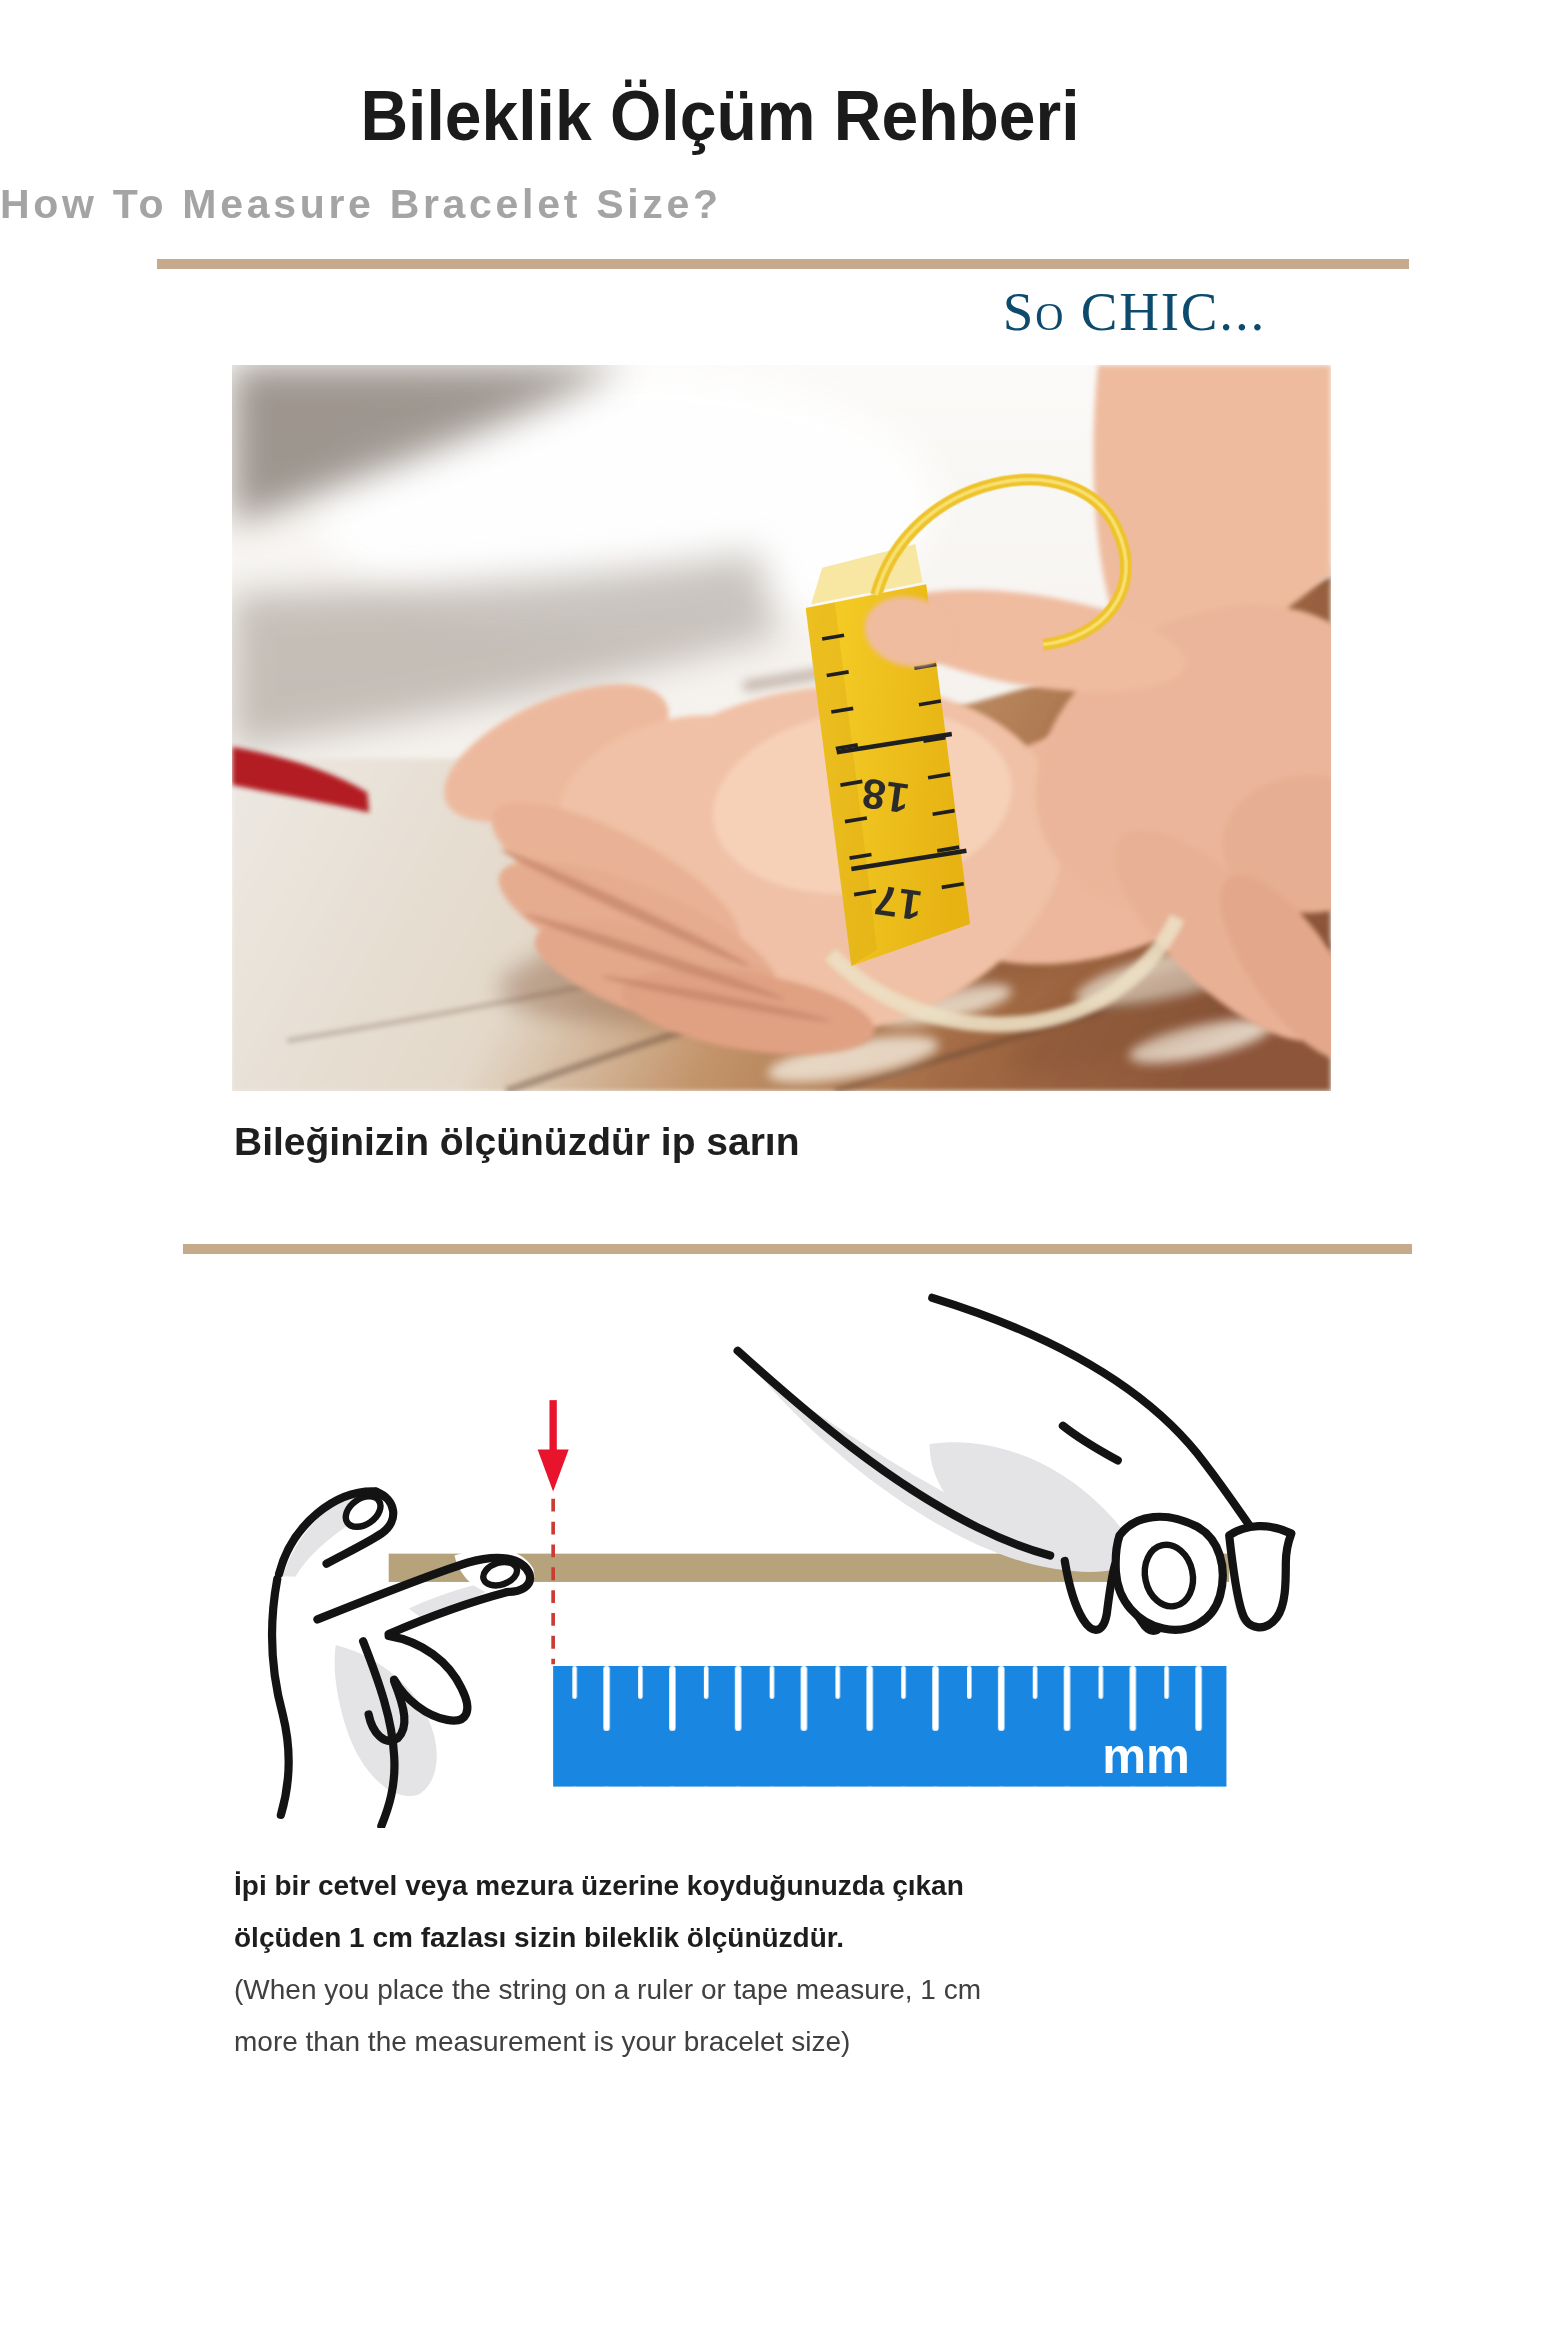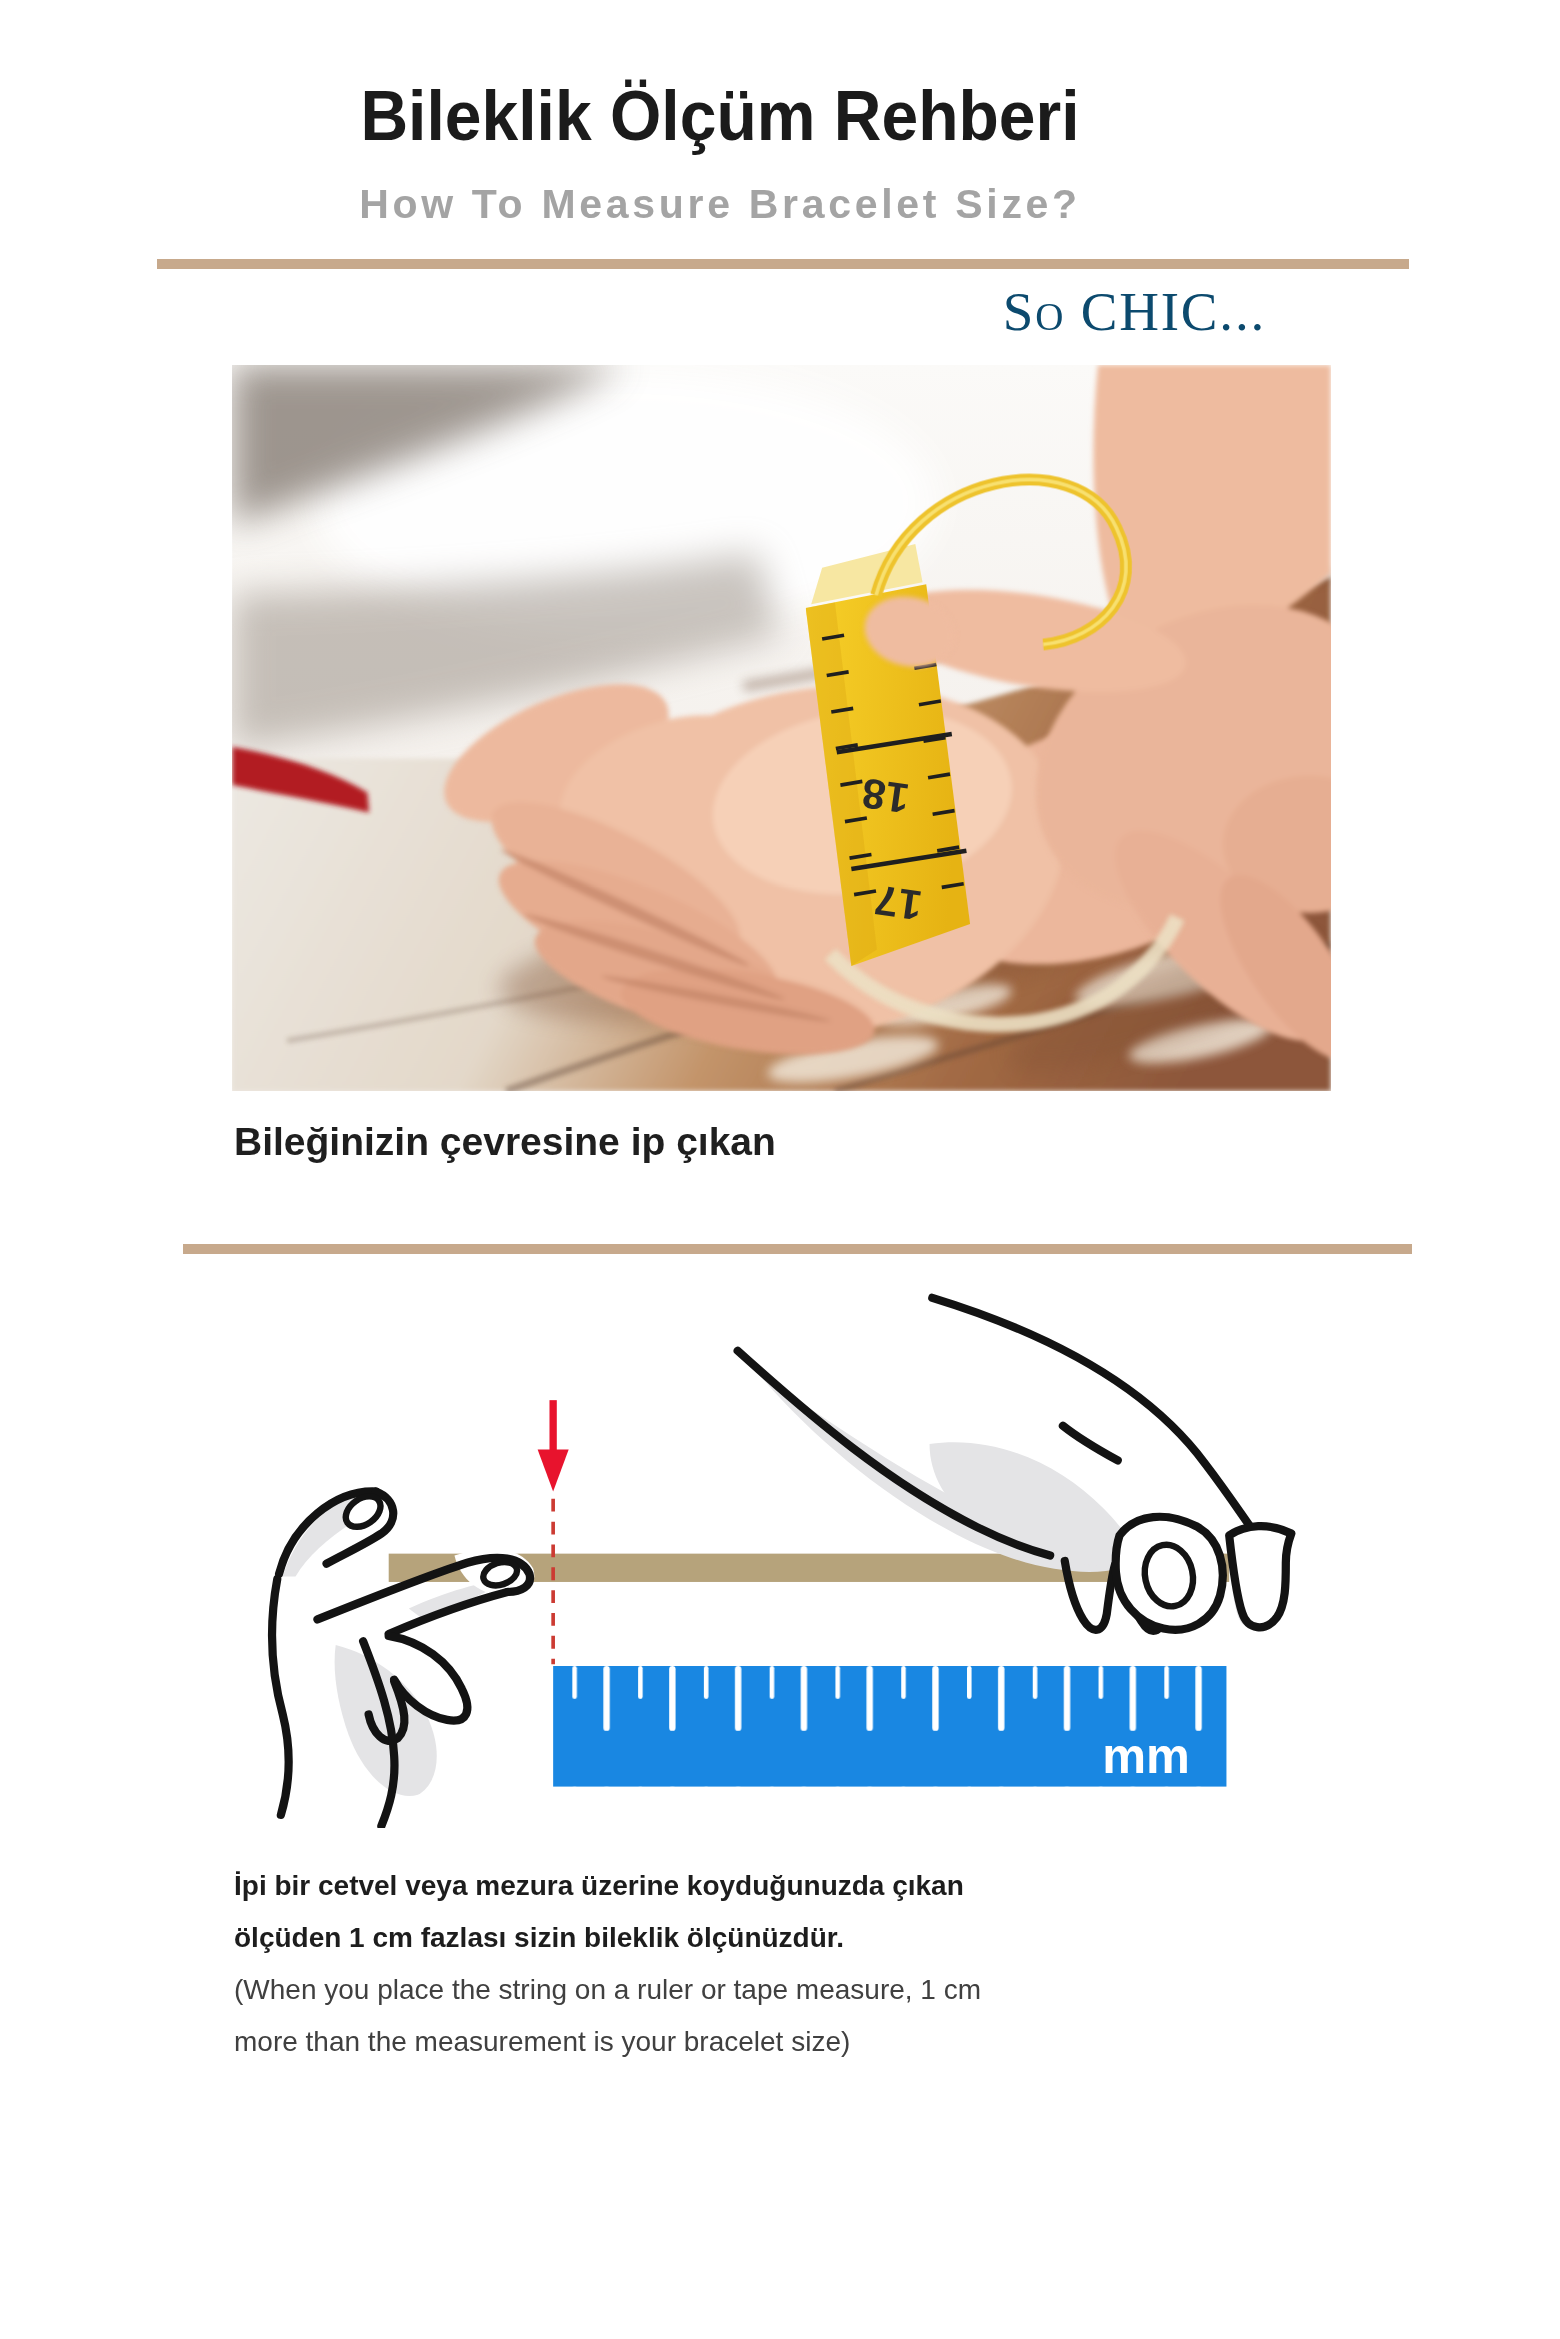--- a/index.html
+++ b/index.html
@@ -1,21 +1,21 @@
 <!DOCTYPE html>
 <html style="--divider: #c7a98c; --string: #b6a37b; --ruler-blue: #1987e2; --arrow-red: #e8132d; --dash-red: #cc3b33; --subtitle-gray: #a4a4a4; --title-black: #1b1b1b; --line-black: #131313;font-size:14.6px"><head>
 <meta charset="utf-8">
 <style>
   html,body{margin:0;padding:0;background:#fff;}
   .page{position:relative;width:1440px;height:2339px;background:#fff;overflow:hidden;
         font-family:"Liberation Sans",sans-serif;color:#1b1b1b;}
   .page-title{position:absolute;left:0;right:0;top:75px;text-align:center;
         font-size:71px;font-weight:700;letter-spacing:0;color:var(--title-black,#1b1b1b);
         transform:scaleX(.93);margin:0;}
-  .page-subtitle{position:absolute;left:0;right:0;top:181px;text-align:center;
+  .page-subtitle{position:absolute;left:0;right:0;top:181px;text-align:left;
         font-size:41px;font-weight:700;letter-spacing:3.7px;color:var(--subtitle-gray,#a4a4a4);margin:0;}
   .divider{position:absolute;height:10px;background:var(--divider,#c7a98c);}
   .divider-top{left:157px;top:259px;width:1252px;}
   .divider-mid{left:183px;top:1244px;width:1229px;}
   .brand{position:absolute;right:174px;top:280px;margin:0;
         font-family:"Liberation Serif",serif;font-variant:small-caps;font-weight:400;
         font-size:55px;letter-spacing:1.8px;color:#0c4a6e;}
   .photo{position:absolute;left:232px;top:365px;width:1099px;height:726px;}
   .caption-tr{position:absolute;left:234px;top:1120px;font-size:39px;font-weight:700;
         color:#1f1f1f;white-space:nowrap;margin:0;}
@@ -145,21 +145,21 @@
         </g>
         <text x="716" y="480" font-size="46" font-weight="bold" fill="#2b2b2b" text-anchor="middle" transform="rotate(188 716 468)" font-family="Liberation Sans, sans-serif">18</text>
         <text x="730" y="597" font-size="46" font-weight="bold" fill="#2b2b2b" text-anchor="middle" transform="rotate(188 730 585)" font-family="Liberation Sans, sans-serif">17</text>
         <path d="M705,252 C742,118 925,86 968,178 C1002,248 950,300 888,306" stroke="#eec32d" stroke-width="13" fill="none"></path>
         <path d="M705,252 C742,118 925,86 968,178 C1002,248 950,300 888,306" stroke="#f8e377" stroke-width="4" fill="none" opacity="0.9"></path>
       </g>
       <ellipse cx="742" cy="292" rx="50" ry="38" transform="rotate(12 742 292)" fill="#efbca0" filter="url(#fB3)"></ellipse>
     </svg>
   </div>
 
-  <p class="caption-tr">Bileğinizin çevresine ip çıkan</p>
+  <p class="caption-tr">Bileğinizin ölçünüzdür ip sarın</p>
 
   <div class="divider divider-mid"></div>
 
   <div class="illustration">
     <svg width="1279" height="567" viewBox="0 0 1400 620" xmlns="http://www.w3.org/2000/svg">
       <defs>
         <pattern id="ticks" patternUnits="userSpaceOnUse" x="459" y="443" width="72" height="132">
           <rect x="0" y="0" width="5" height="36" rx="2.5" fill="#ffffff"></rect>
           <rect x="34" y="0" width="7" height="71" rx="3.5" fill="#ffffff"></rect>
         </pattern>

